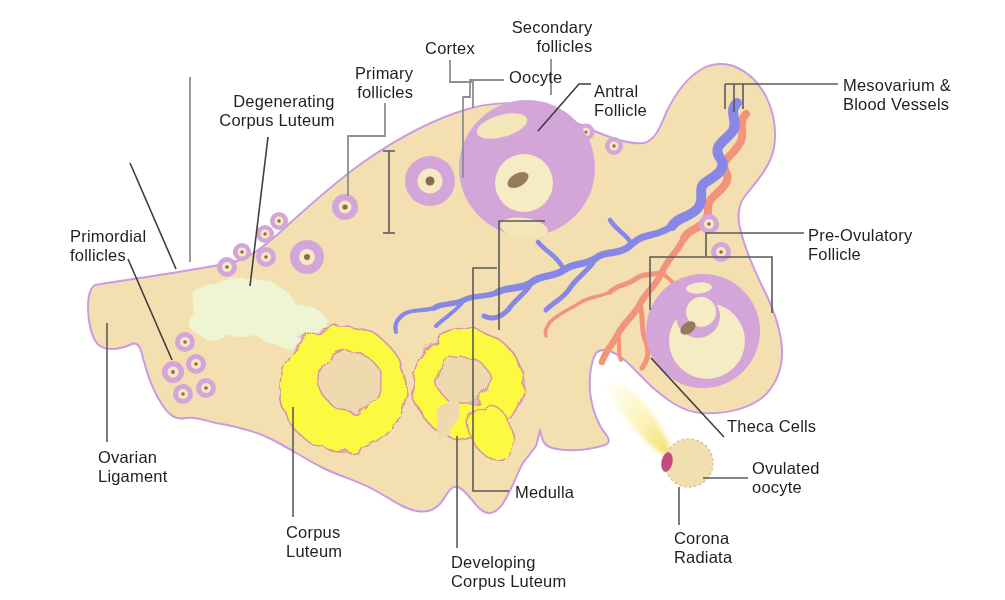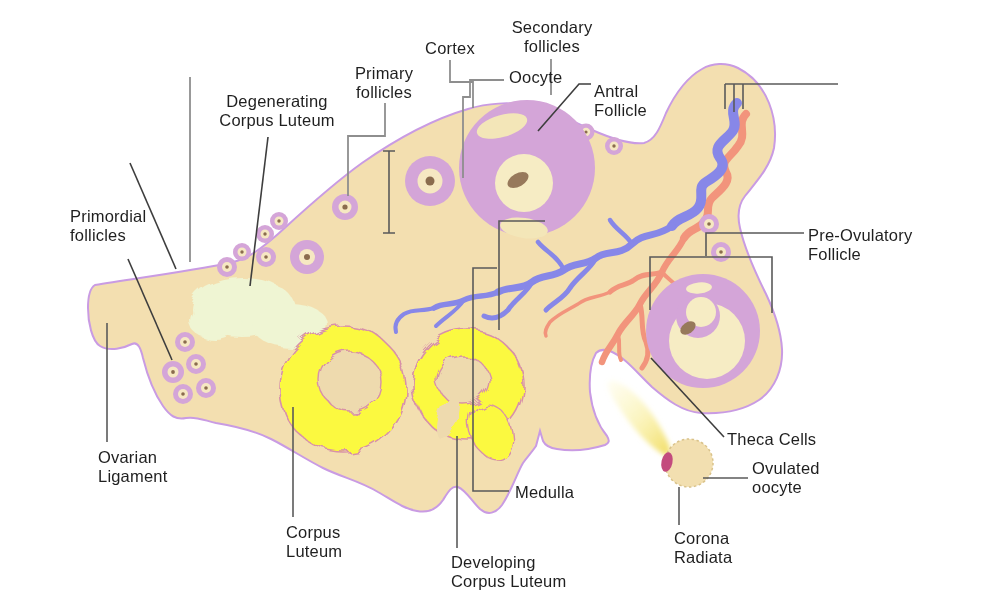--- a/index.html
+++ b/index.html
@@ -1,21 +1,21 @@
 <!DOCTYPE html>
 <html><head>
 <meta charset="utf-8">
 <style>
   html,body{margin:0;padding:0;background:#fff;}
   .stage{position:relative;width:1005px;height:600px;background:#ffffff;overflow:hidden;
          font-family:"Liberation Sans",sans-serif;}
   .art{position:absolute;left:0;top:0;width:1005px;height:600px;}
   .label{position:absolute;font-size:16.5px;line-height:18.6px;color:#1f1f1f;
          letter-spacing:.2px;white-space:nowrap;}
-  .label.c{transform:translateX(-50%);text-align:center;}
+  .label.c{transform:translateX(-50%);text-align:right;}
   .ln-g{stroke:#8e8e8e;stroke-width:1.8;fill:none;}
   .ln-m{stroke:#5a5a5a;stroke-width:1.6;fill:none;}
   .ln-d{stroke:#3e3e3e;stroke-width:1.6;fill:none;}
 </style>
 </head>
 <body>
 
 <div class="stage">
 
 <svg class="art" viewBox="0 0 1005 600">
@@ -212,21 +212,21 @@
   <path class="ln-m" d="M293,407 V517"></path>
   <path class="ln-m" d="M457,436 V548"></path>
   <path class="ln-m" d="M679,487 V525"></path>
   <path class="ln-m" d="M703,478 H748"></path>
 </svg>
 
 <div class="label c" style="left:277px;top:92px">
   <div>Degenerating</div>
   <div>Corpus Luteum</div>
 </div>
-<div class="label" style="left:70px;top:207px">
+<div class="label" style="left:70px;top:227px">
   <div>Primordial</div>
   <div>follicles</div>
 </div>
 <div class="label c" style="left:384px;top:64px">
   <div>Primary</div>
   <div>follicles</div>
 </div>
 <div class="label c" style="left:450px;top:39px">
   <div>Cortex</div>
 </div>
@@ -234,40 +234,44 @@
   <div>Oocyte</div>
 </div>
 <div class="label c" style="left:552px;top:18px">
   <div>Secondary</div>
   <div>follicles</div>
 </div>
 <div class="label" style="left:594px;top:82px">
   <div>Antral</div>
   <div>Follicle</div>
 </div>
+<div class="label" style="left:843px;top:76px">
+  <div>Mesovarium &amp;</div>
+  <div>Blood Vessels</div>
+</div>
 <div class="label" style="left:808px;top:226px">
   <div>Pre-Ovulatory</div>
   <div>Follicle</div>
 </div>
 <div class="label" style="left:98px;top:448px">
   <div>Ovarian</div>
   <div>Ligament</div>
 </div>
 <div class="label" style="left:286px;top:523px">
   <div>Corpus</div>
   <div>Luteum</div>
 </div>
 <div class="label" style="left:515px;top:483px">
   <div>Medulla</div>
 </div>
 <div class="label" style="left:451px;top:553px">
   <div>Developing</div>
   <div>Corpus Luteum</div>
 </div>
-<div class="label" style="left:727px;top:430px">
+<div class="label" style="left:727px;top:417px">
   <div>Theca Cells</div>
 </div>
 <div class="label" style="left:752px;top:459px">
   <div>Ovulated</div>
   <div>oocyte</div>
 </div>
 <div class="label" style="left:674px;top:529px">
   <div>Corona</div>
   <div>Radiata</div>
 </div>

